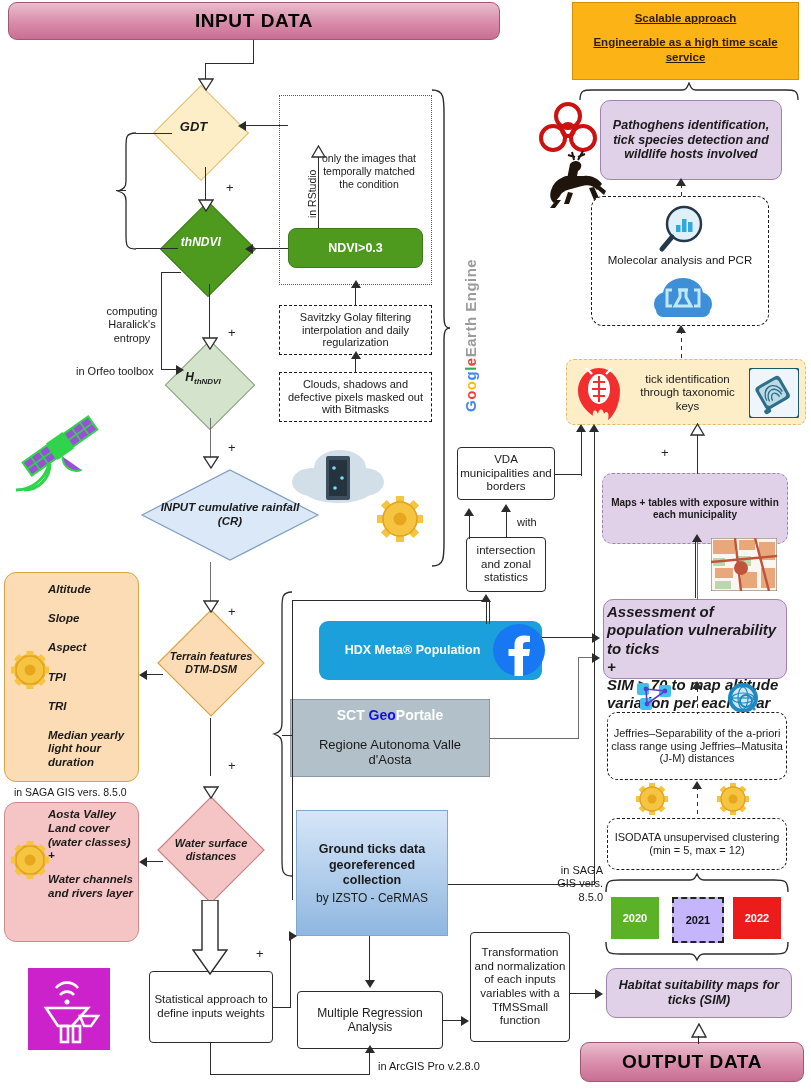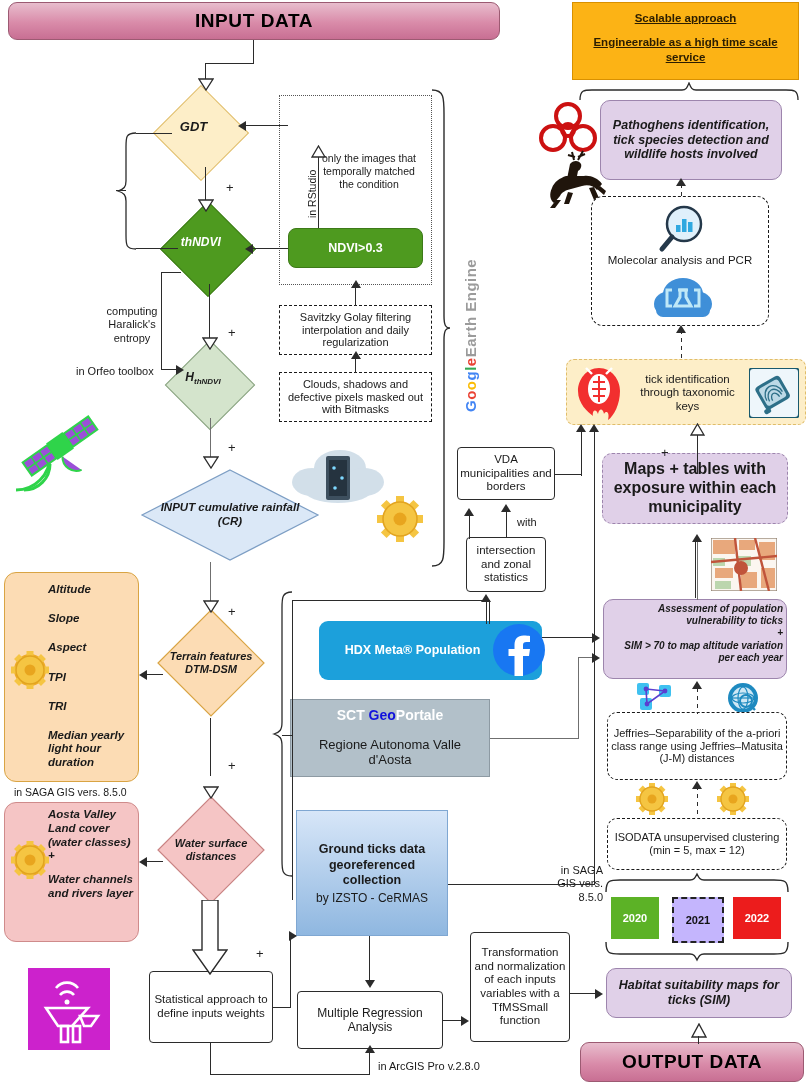--- a/index.html
+++ b/index.html
@@ -298,21 +298,21 @@
 
   <div class="abs bx r ctr txt" style="left:297px;top:991px;width:146px;height:58px;font-size:12px;padding:3px;">
     <span>Multiple Regression Analysis</span>
   </div>
   <div class="lbl" style="left:378px;top:1060px;font-size:11px;">in ArcGIS Pro v.2.8.0</div>
 
   <div class="abs bx r ctr txt" style="left:470px;top:932px;width:100px;height:110px;font-size:11.5px;padding:3px;">
     <span>Transformation and normalization of each inputs variables with a TfMSSmall function</span>
   </div>
 
-  <div class="abs purple-dash ctr txt" style="left:602px;top:453px;width:186px;height:71px;font-size:16px;font-weight:bold;padding:3px;">
+  <div class="abs purple-dash ctr txt" style="left:602px;top:473px;width:186px;height:71px;font-size:10px;font-weight:bold;padding:3px;">
     <span>Maps + tables with exposure within each municipality</span>
   </div>
 
   <svg class="img-icn" style="left:711px;top:538px;width:66px;height:53px;">
     <rect width="66" height="53" fill="#fbf6f0" stroke="#8a7a68" stroke-width="1.2"></rect>
     <g fill="#e8a87c">
         <rect x="2" y="2" width="22" height="14"></rect>
         <rect x="28" y="2" width="16" height="10"></rect>
       <rect x="48" y="4" width="16" height="18"></rect>
         <rect x="4" y="30" width="18" height="10"></rect>
@@ -358,21 +358,21 @@
       <g stroke="#2d6f88" stroke-width="1.3" fill="none">
         <path d="M17,30 a7,9 0 0,1 14,0"></path>
           <path d="M20,31 a4,6 0 0,1 8,0"></path>
           <path d="M15,28 a9,11 0 0,1 18,0"></path>
       </g>
       <rect x="7" y="35" width="7" height="5" rx="2" fill="#2d6f88"></rect>
     </g>
   </svg>
 
   <div class="abs purple" style="left:603px;top:599px;width:184px;height:80px;"></div>
-  <div class="abs" style="left:607px;top:603px;width:176px;text-align:right;font-size:10px;font-style:italic;font-weight:bold;line-height:1.22;">
+  <div class="abs" style="left:607px;top:603px;width:176px;text-align:left;font-size:15px;font-style:italic;font-weight:bold;line-height:1.22;">
     <div>Assessment of population vulnerability to ticks</div>
     <div>+</div>
     <div>SIM &gt; 70 to map altitude variation per each year</div>
   </div>
 
   <svg class="img-icn" style="left:637px;top:682px;width:36px;height:30px;">
     <rect x="0" y="1" width="12" height="12" rx="2" fill="#3fc1f0"></rect>
     <rect x="22" y="3" width="12" height="12" rx="2" fill="#3fc1f0"></rect>
     <rect x="3" y="16" width="12" height="12" rx="2" fill="#3fc1f0"></rect>
     <polygon points="9,7 28,9 10,22" fill="none" stroke="#5b3fd0" stroke-width="1.6"></polygon>

